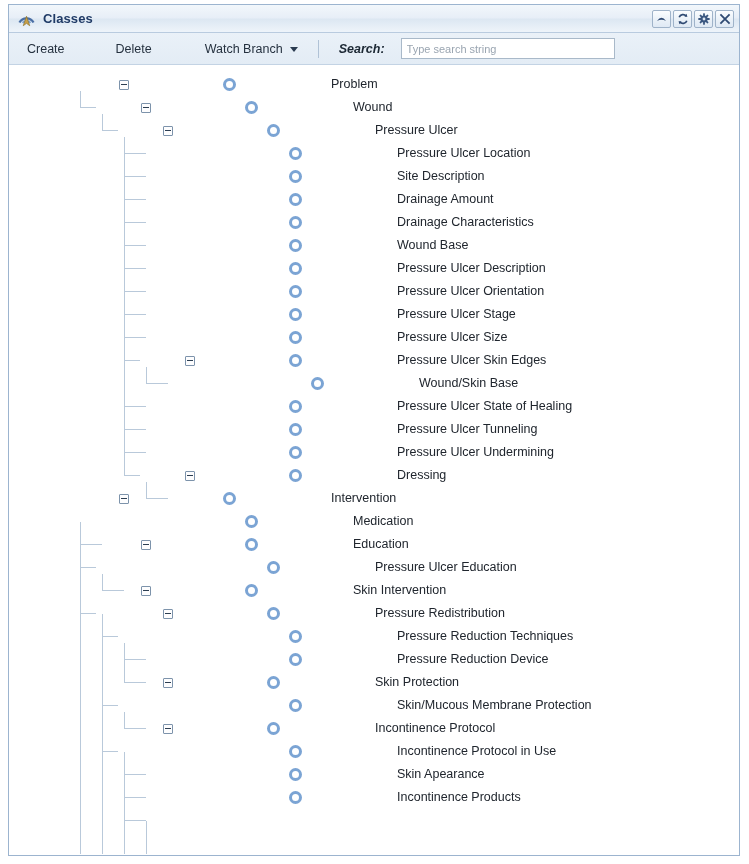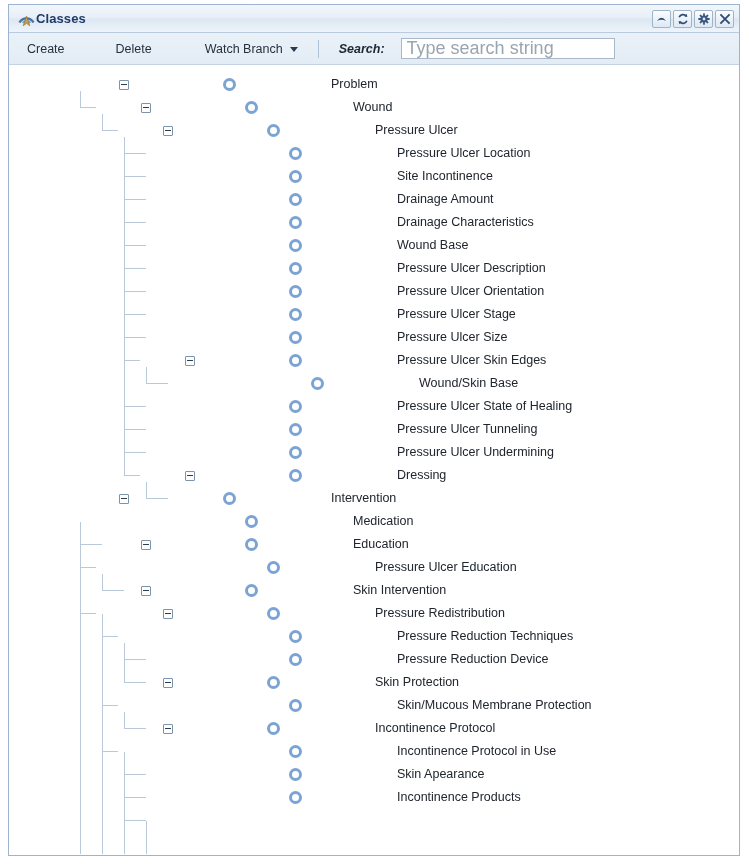--- a/index.html
+++ b/index.html
@@ -40,20 +40,21 @@
     border-bottom: 1px solid #b9cbdf;
     display: flex;
     align-items: center;
     padding: 0 5px 0 8px;
     box-sizing: border-box;
   }
 
   .title-left {
     display: flex;
     align-items: center;
+    gap: 7px;
     flex: 1 1 auto;
     min-width: 0;
   }
 
   .app-logo {
     width: 19px;
     height: 19px;
     flex: 0 0 auto;
     display: block;
   }
@@ -136,21 +137,21 @@
     font-weight: bold;
     color: #1b2733;
     white-space: nowrap;
   }
 
   .tb-search-input {
     width: 214px;
     height: 21px;
     border: 1px solid #a9b9c9;
     background: #ffffff;
-    font-size: 18px;
+    font-size: 11px;
     font-family: "Liberation Sans", sans-serif;
     color: #4d7c0f;
     padding: 0 5px;
     box-sizing: border-box;
     outline: none;
   }
   .tb-search-input::placeholder { color: #9aa5b1; }
 
   
   .tree-area {
@@ -368,21 +369,21 @@
             <span class="node-ring" style="border-color: rgb(123, 164, 212);"></span>
             <span class="spacer" style="width: 7px;"></span>
             <span class="node-label">Pressure Ulcer Location</span>
           </div>
           <div class="tree-row">
             <span class="spacer" style="width: 132px;"></span>
             <span class="node-toggle leaf-elbow"></span>
             <span class="spacer" style="width: 6px;"></span>
             <span class="node-ring" style="border-color: rgb(123, 164, 212);"></span>
             <span class="spacer" style="width: 7px;"></span>
-            <span class="node-label">Site Incontinence</span>
+            <span class="node-label">Site Description</span>
           </div>
           <div class="tree-row">
             <span class="spacer" style="width: 132px;"></span>
             <span class="node-toggle leaf-elbow"></span>
             <span class="spacer" style="width: 6px;"></span>
             <span class="node-ring" style="border-color: rgb(123, 164, 212);"></span>
             <span class="spacer" style="width: 7px;"></span>
             <span class="node-label">Drainage Amount</span>
           </div>
           <div class="tree-row">

